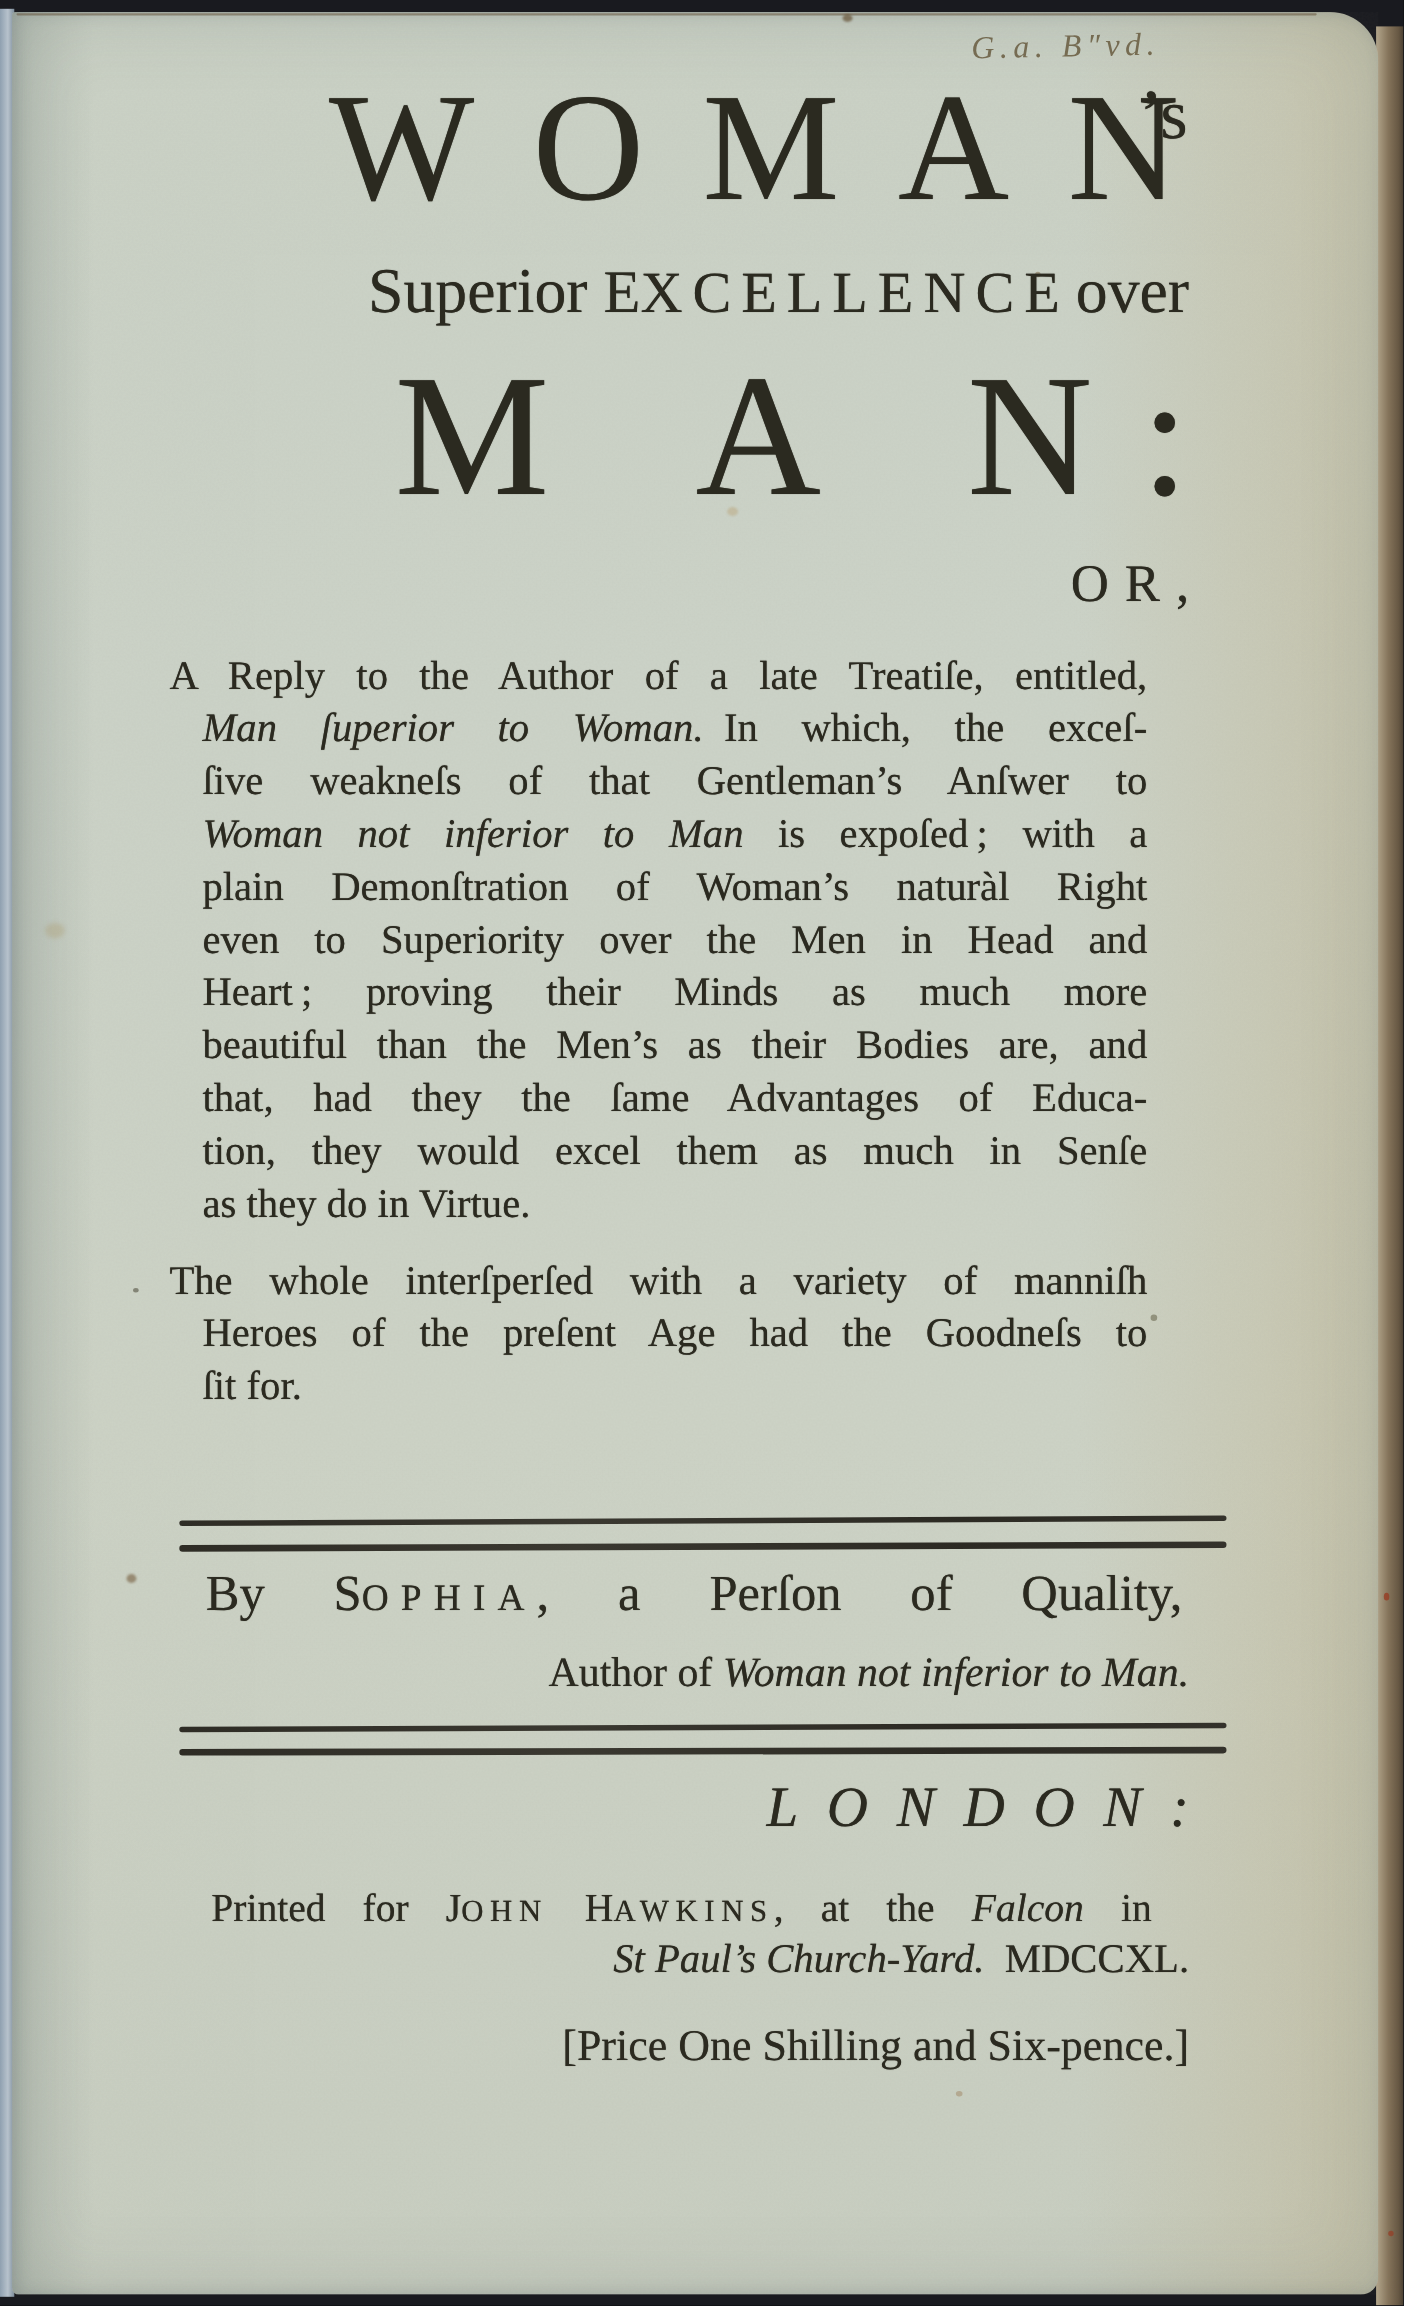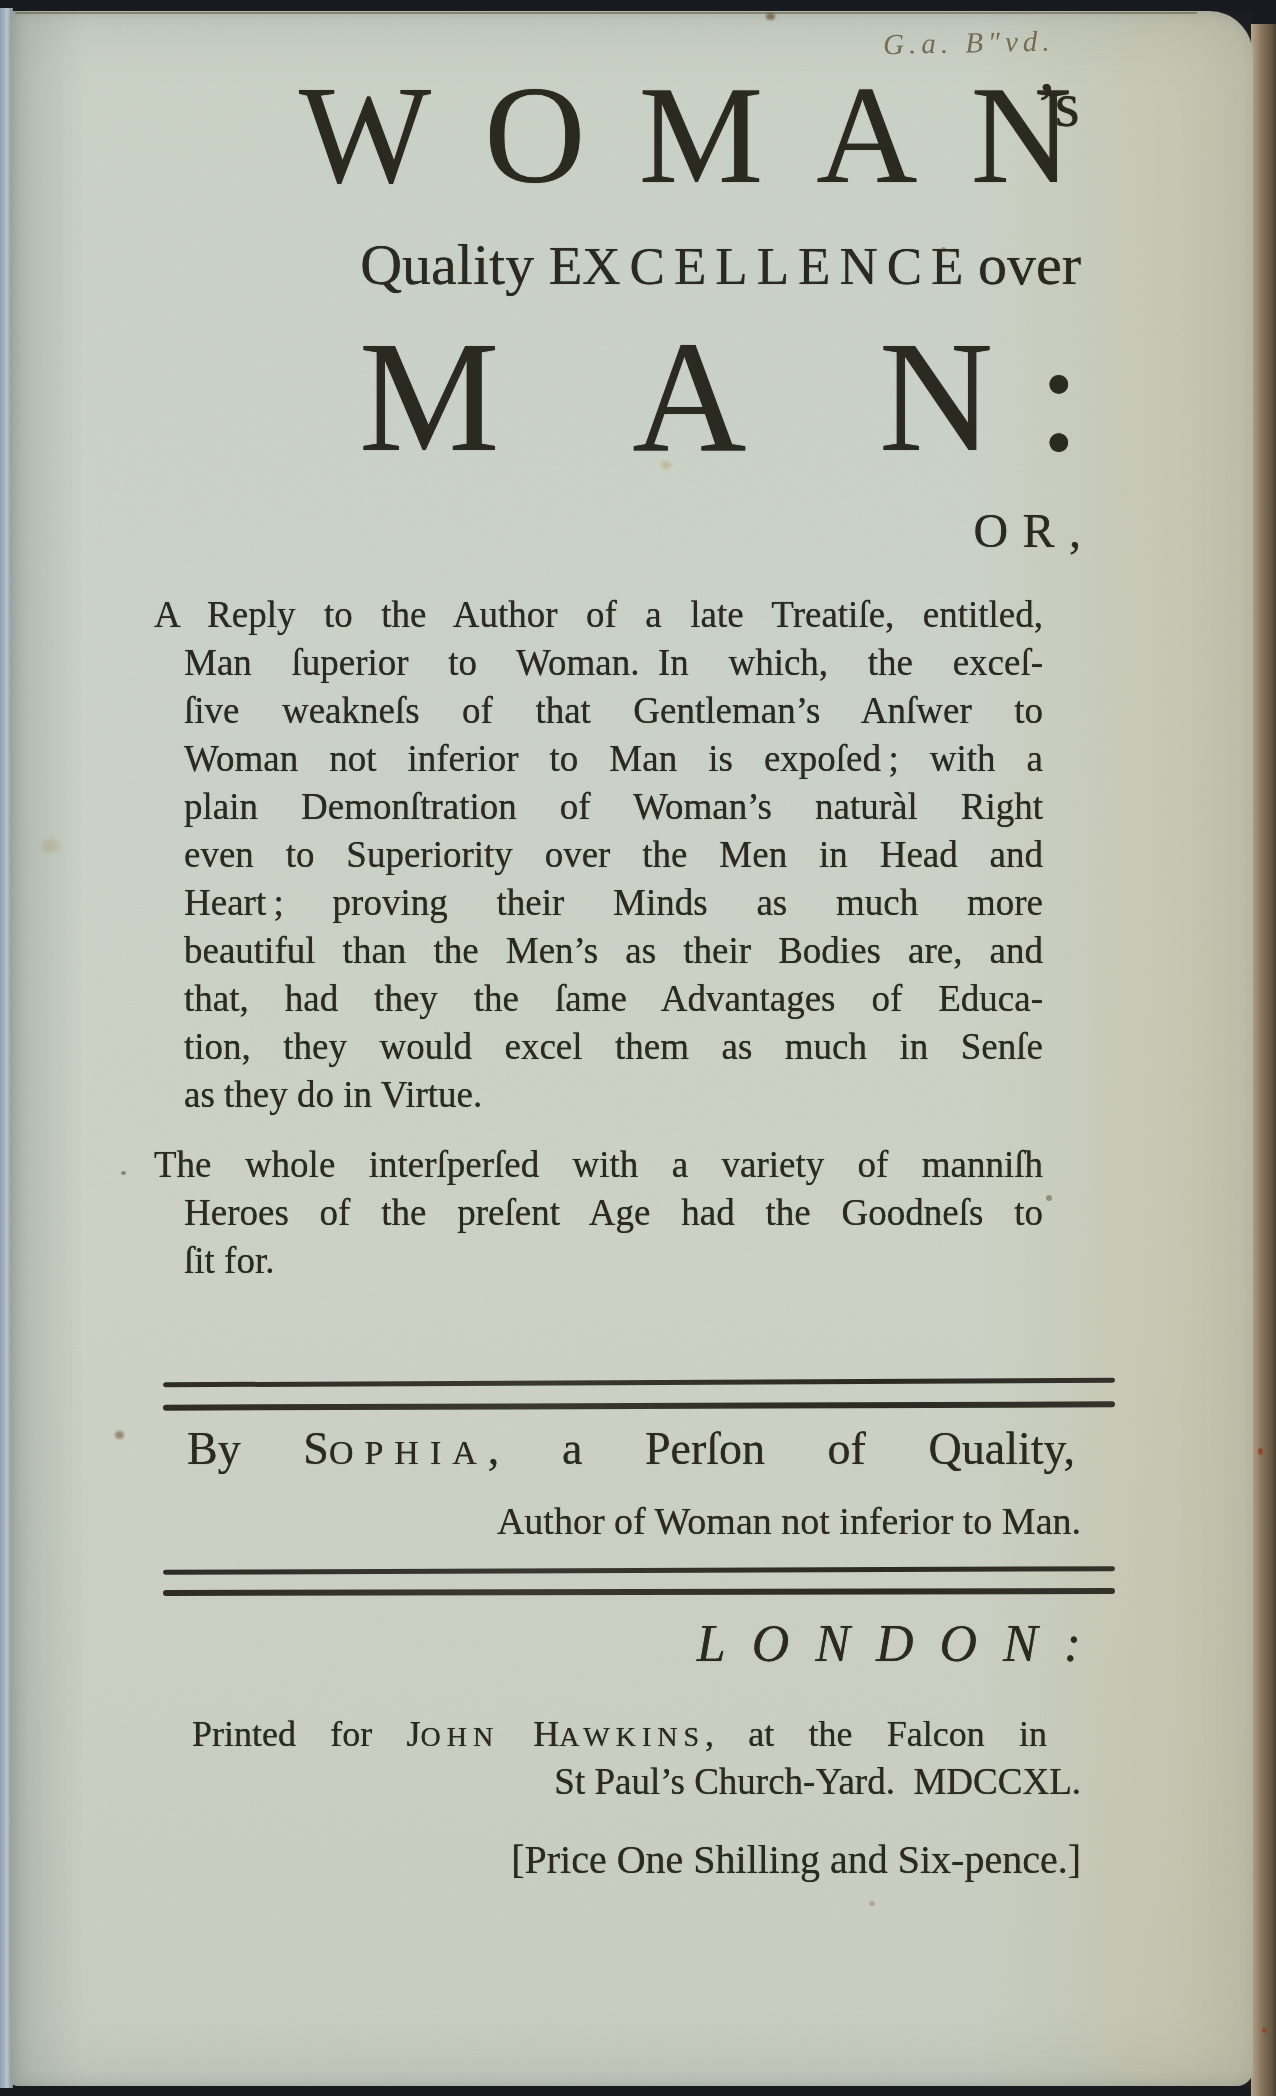--- a/index.html
+++ b/index.html
@@ -40,21 +40,21 @@
 
   .t4{top:494px;font-size:48px;line-height:52px;}
   .ls4{letter-spacing:.30em;margin-right:-.30em;}
 
   .textcol{left:143px;width:889px;}
   .para1{top:580px;}
   .para2{top:1130px;}
   .ln{font-size:37px;line-height:48px;text-align:justify;text-align-last:justify;text-justify:inter-word;}
   .ln.cont{padding-left:30px;}
   .ln.last{text-align-last:left;}
-  .it{}
+  .it{font-style:italic;}
 
   .rule{position:absolute;left:152px;width:952px;height:5px;border-radius:3px;
         background:linear-gradient(90deg,#2e2c25,#3a3830 38%,#2c2a23 75%,#34322b);}
   .r1a{top:1369px;transform:rotate(-.28deg);}
   .r1b{top:1392px;transform:rotate(-.2deg);height:6px;}
   .r2a{top:1557px;transform:rotate(-.22deg);}
   .r2b{top:1578px;transform:rotate(-.12deg);height:6px;}
 
   .byline{top:1410px;left:176px;width:888px;font-size:46px;line-height:56px;
           text-align:justify;text-align-last:justify;}
@@ -97,21 +97,21 @@
     <div class="stain" style="left:858px;top:1890px;width:6px;height:5px;background:rgba(150,115,75,.4);"></div>
     <div class="stain" style="left:110px;top:1160px;width:5px;height:4px;background:rgba(60,55,40,.5);"></div>
 
     <div class="block hand">G.a. B″vd.</div>
 
     <div class="block center t1">
       <span class="ls1">WOMAN</span><span class="suffix">’s</span>
     </div>
 
     <div class="block center t2">
-      <span>Quality </span><span class="exc-cap">E</span><span class="exc-rest">XCELLENCE</span><span> over</span>
+      <span>Superior </span><span class="exc-cap">E</span><span class="exc-rest">XCELLENCE</span><span> over</span>
     </div>
 
     <div class="block center t3">
       <span class="ls3">MAN</span><span class="colon3">:</span>
     </div>
 
     <div class="block center t4">
       <span class="ls4">OR,</span>
     </div>
 

